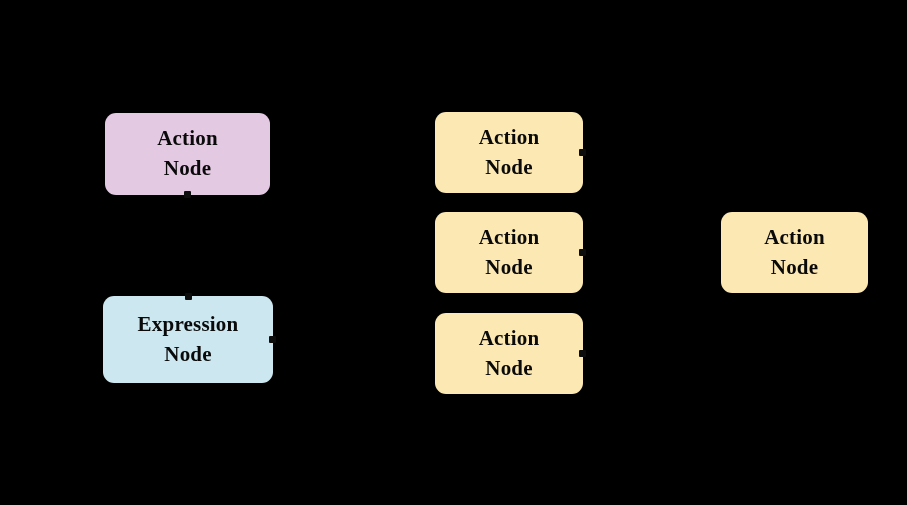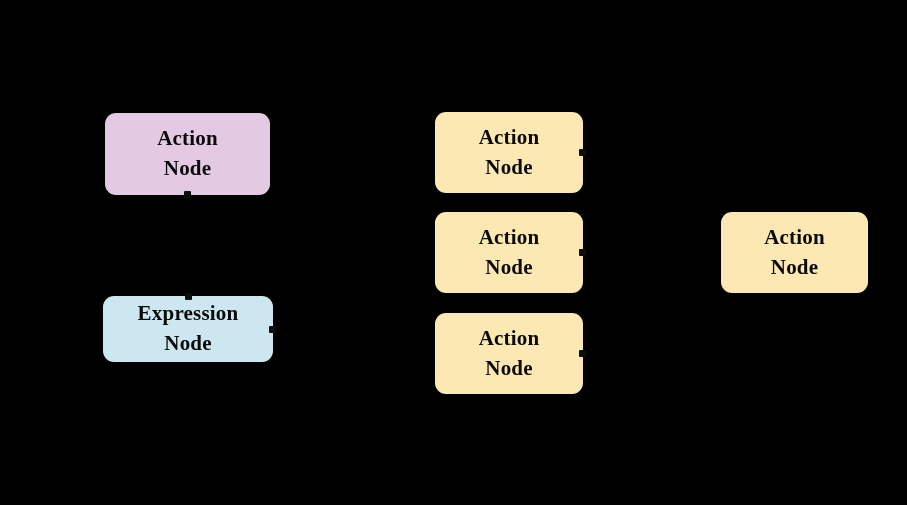--- a/index.html
+++ b/index.html
@@ -64,21 +64,21 @@
 </style>
 </head>
 <body>
 
 <div id="canvas" style="width: 907px; height: 505px; background: rgb(0, 0, 0);">
     <div class="node" style="left: 105px; top: 113px; width: 165px; height: 82px; background: rgb(228, 201, 227);">
       <span class="line">Action</span>
       <span class="line">Node</span>
       <span class="port bottom" style="background: rgb(13, 13, 13);"></span>
     </div>
-    <div class="node" style="left: 103px; top: 296px; width: 170px; height: 66px; background: rgb(204, 231, 239); text-align: center;">
+    <div class="node" style="left: 103px; top: 296px; width: 170px; height: 87px; background: rgb(204, 231, 239); text-align: center;">
       <span class="line">Expression</span>
       <span class="line">Node</span>
       <span class="port top" style="background: rgb(13, 13, 13);"></span>
       <span class="port right" style="background: rgb(13, 13, 13);"></span>
     </div>
     <div class="node" style="left: 435px; top: 112px; width: 148px; height: 81px; background: rgb(252, 232, 178);">
       <span class="line">Action</span>
       <span class="line">Node</span>
       <span class="port right" style="background: rgb(13, 13, 13);"></span>
     </div>

